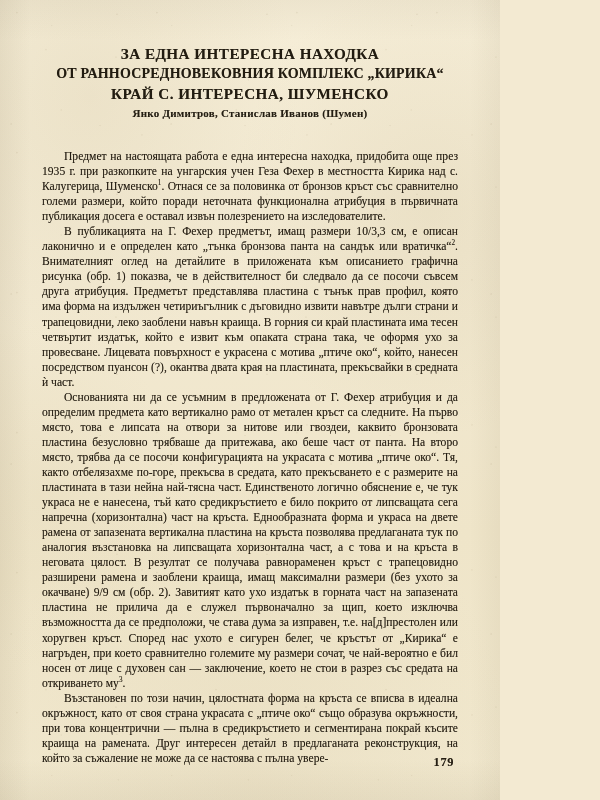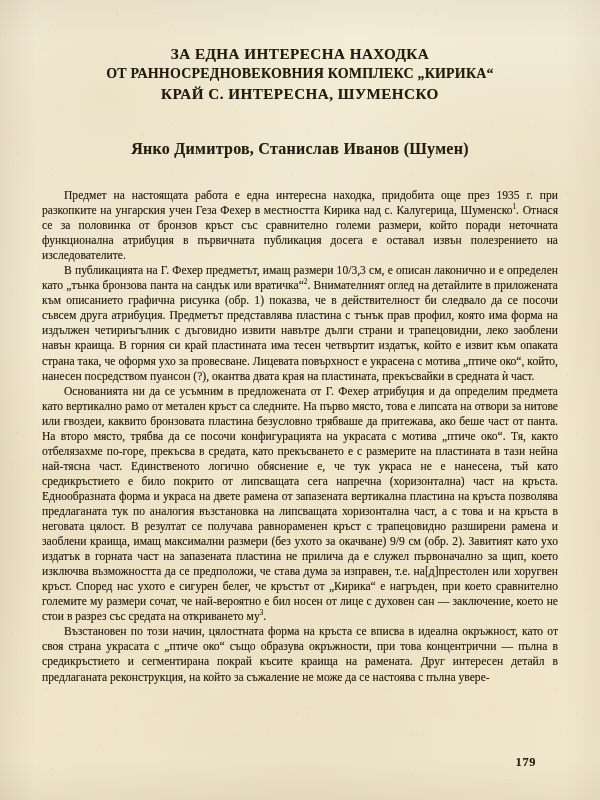--- a/index.html
+++ b/index.html
@@ -10,21 +10,21 @@
     width: 600px;
     height: 800px;
     overflow: hidden;
     background: #f3ead2;
     font-family: "Liberation Serif", "DejaVu Serif", serif;
   }
 
   
   .page {
     position: relative;
-    width: 600px;
+    width: 500px;
     height: 800px;
     box-sizing: border-box;
     background:
       radial-gradient(ellipse 60% 45% at 18% 12%, rgba(201,186,148,0.20), rgba(201,186,148,0) 70%),
       radial-gradient(ellipse 55% 40% at 86% 26%, rgba(198,182,142,0.18), rgba(198,182,142,0) 72%),
       radial-gradient(ellipse 70% 50% at 50% 95%, rgba(206,192,156,0.16), rgba(206,192,156,0) 75%),
       radial-gradient(ellipse 40% 30% at 8%  62%, rgba(210,197,161,0.14), rgba(210,197,161,0) 72%),
       linear-gradient(175deg, #f6eed8 0%, #f2e9d1 35%, #efe5c9 68%, #f1e8ce 100%);
     overflow: hidden;
   }
@@ -78,22 +78,22 @@
     letter-spacing: 0.45px;
     line-height: 20px;
     color: #221c11;
     white-space: nowrap;
     text-shadow: 0 0 0.6px rgba(34,28,17,0.45);
   }
   .title-line.wide { font-size: 14px; letter-spacing: 0.2px; }
 
   .authors {
     text-align: center;
-    margin-top: 36px;
-    font-size: 16px;
+    margin-top: 3px;
+    font-size: 11px;
     font-weight: bold;
     letter-spacing: 0.25px;
     color: #241e13;
     text-shadow: 0 0 0.5px rgba(36,30,19,0.4);
   }
 
   
   .body-text {
     margin-top: 30px;
     font-size: 11.6px;
@@ -111,21 +111,21 @@
   .body-text p + p { margin-top: 0; }
   sup {
     font-size: 7.2px;
     vertical-align: super;
     line-height: 0;
   }
 
   
   .folio {
     position: absolute;
-    right: 64px;
+    right: 46px;
     bottom: 30px;
     z-index: 2;
     font-size: 12.4px;
     font-weight: bold;
     letter-spacing: 0.6px;
     color: #241d12;
     text-shadow: 0 0 0.5px rgba(36,29,18,0.4);
   }
 </style>
 </head>

